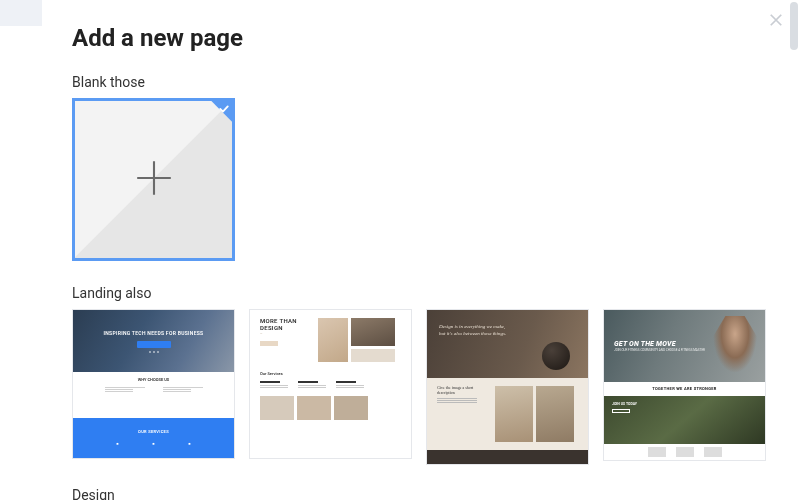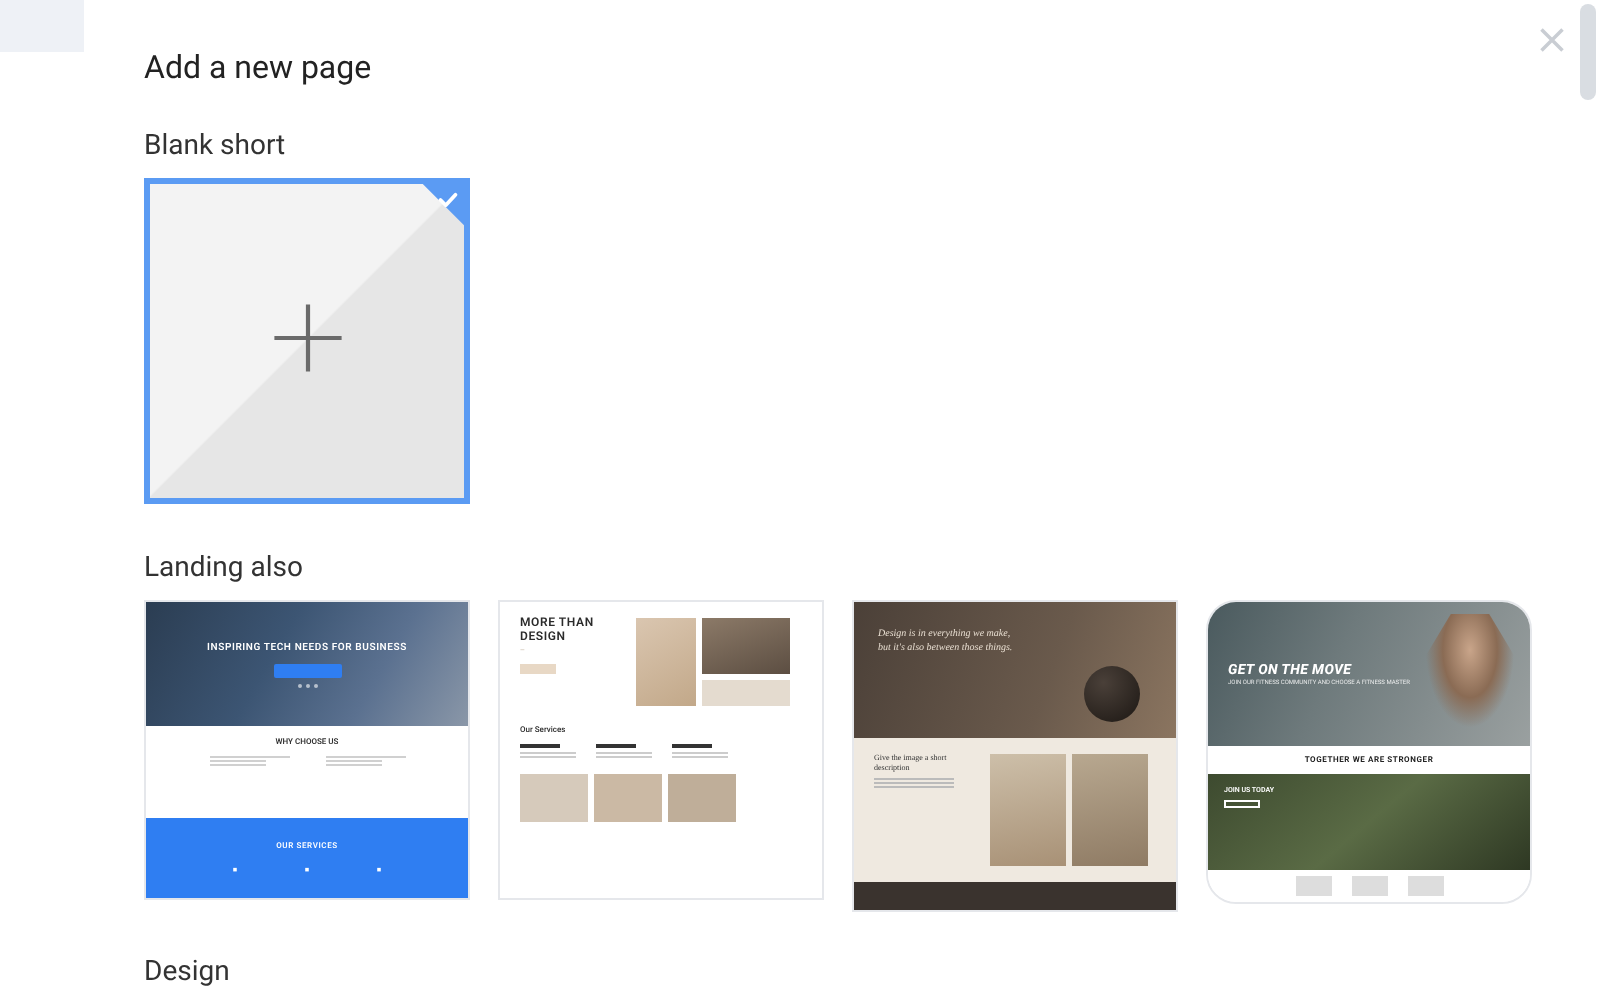--- a/index.html
+++ b/index.html
@@ -30,22 +30,22 @@
     .close-btn svg { width: 14px; height: 14px; }
     .modal {
       position: absolute;
       left: 72px;
       top: 24px;
       right: 20px;
       bottom: 0;
       overflow: hidden;
     }
     .modal-title {
-      font-size: 16px;
-      font-weight: 400;
+      font-size: 24px;
+      font-weight: 700;
       color: #222;
       margin-bottom: 22px;
     }
     .section-label {
       font-size: 14px;
       color: #333;
       margin-bottom: 8px;
       font-weight: 400;
     }
     .blank-card {
@@ -170,21 +170,21 @@
     .t3-sphere { position: absolute; right: 18px; bottom: 8px; width: 28px; height: 28px; border-radius: 50%; background: radial-gradient(circle at 35% 30%, #4a4039, #1c1713); }
     .t3-mid { flex: 1; padding: 8px 10px; display: flex; gap: 8px; background: #efe9e0; }
     .t3-mid-left { flex: 0 0 50px; color: #333; }
     .t3-mid-title { font-size: 4px; font-family: Georgia, serif; margin-bottom: 2px; }
     .t3-mid-line { width: 40px; height: 1px; background: #bbb; margin-bottom: 1px; }
     .t3-mid-imgs { display: flex; gap: 3px; }
     .t3-mimg { width: 38px; height: 56px; background: linear-gradient(170deg,#cdbfa9,#a89176); }
     .t3-mimg.b { background: linear-gradient(170deg,#b8a890,#8f7b64); }
     .t3-strip { height: 14px; background: #3a332e; }
     
-    .t4 { height: 100%; display: flex; flex-direction: column; border-radius: 15px; }
+    .t4 { height: 100%; display: flex; flex-direction: column; }
     .t4-hero { height: 72px; background: linear-gradient(115deg,#4a5a5e 0%,#6e7a7c 40%,#9aa0a0 100%); position: relative; display: flex; align-items: center; padding-left: 10px; color: #fff; }
     .t4-hero-title { font-size: 7px; font-weight: 800; font-style: italic; letter-spacing: 0.2px; }
     .t4-hero-sub { font-size: 3px; margin-top: 1px; opacity: 0.85; }
     .t4-figure { position: absolute; right: 6px; top: 6px; width: 48px; height: 60px; background: radial-gradient(ellipse at 50% 30%, #c9a58a 0%, #8a6b54 40%, transparent 65%); clip-path: polygon(30% 0,70% 0,100% 40%,80% 100%,20% 100%,0 40%); }
     .t4-stripe { height: 14px; background: #fff; display: flex; align-items: center; justify-content: center; font-size: 4px; font-weight: 700; color: #222; letter-spacing: 0.3px; }
     .t4-hands { height: 48px; background: linear-gradient(140deg,#3d4a2f,#5a6b45 50%,#2e3823); position: relative; padding: 6px 8px; color: #fff; }
     .t4-hands-title { font-size: 3.5px; font-weight: 600; }
     .t4-hands-btn { margin-top: 3px; width: 18px; height: 4px; border: 0.5px solid #fff; }
     .t4-foot { height: 16px; background: #fff; display: flex; align-items: center; justify-content: center; gap: 10px; }
     .t4-foot-thumb { width: 18px; height: 10px; background: #ddd; }
@@ -207,21 +207,21 @@
   <svg viewBox="0 0 16 16" fill="none" stroke="currentColor" stroke-width="2">
       <path d="M2 2 L14 14 M14 2 L2 14"></path>
     </svg>
 </div>
 
 <div class="scrollbar-stub"></div>
 
 <div class="modal">
   <h1 class="modal-title">Add a new page</h1>
 
-  <div class="section-label">Blank short</div>
+  <div class="section-label">Blank those</div>
   <div class="blank-card">
     <span class="plus">
       <svg viewBox="0 0 40 40" fill="none" stroke="currentColor" stroke-width="2">
           <path d="M20 4 V36 M4 20 H36"></path>
         </svg>
     </span>
     <span class="check-badge">
       <svg viewBox="0 0 16 16" fill="none" stroke="currentColor" stroke-width="2.5" stroke-linecap="round" stroke-linejoin="round">
           <path d="M3 8 L6.5 11.5 L13 4.5"></path>
         </svg>

